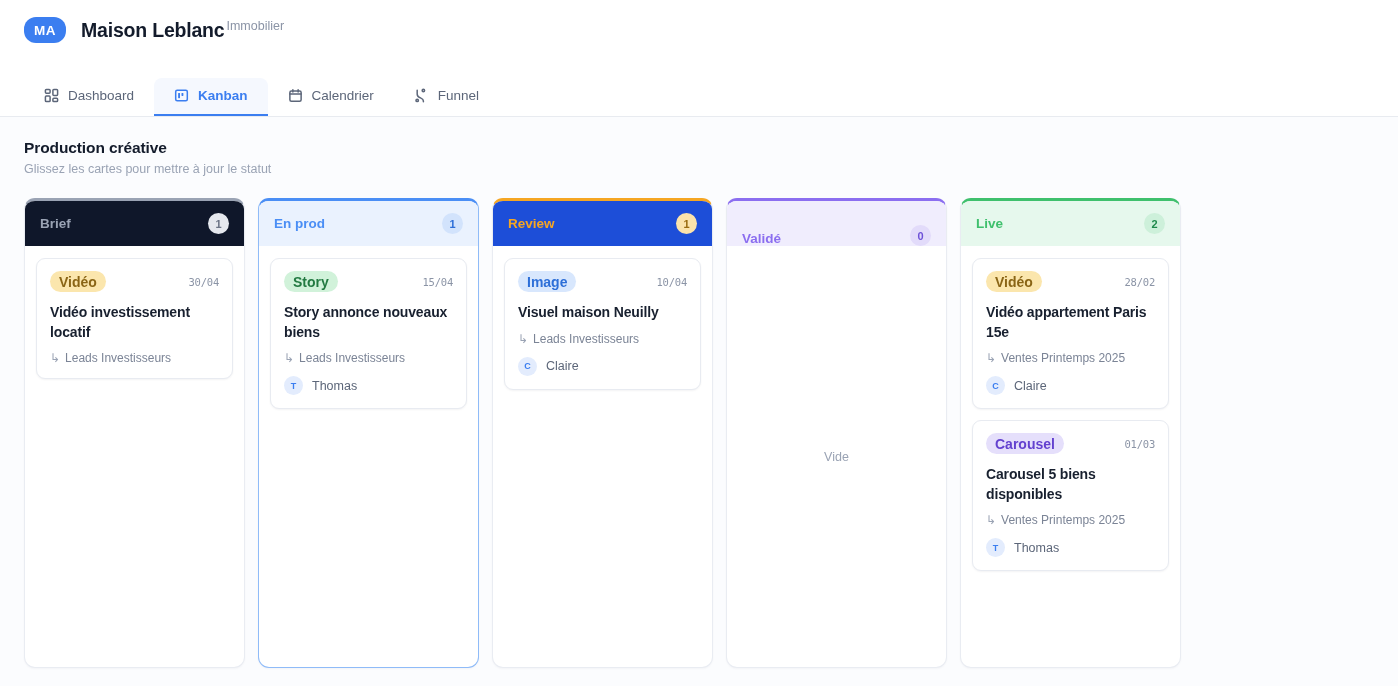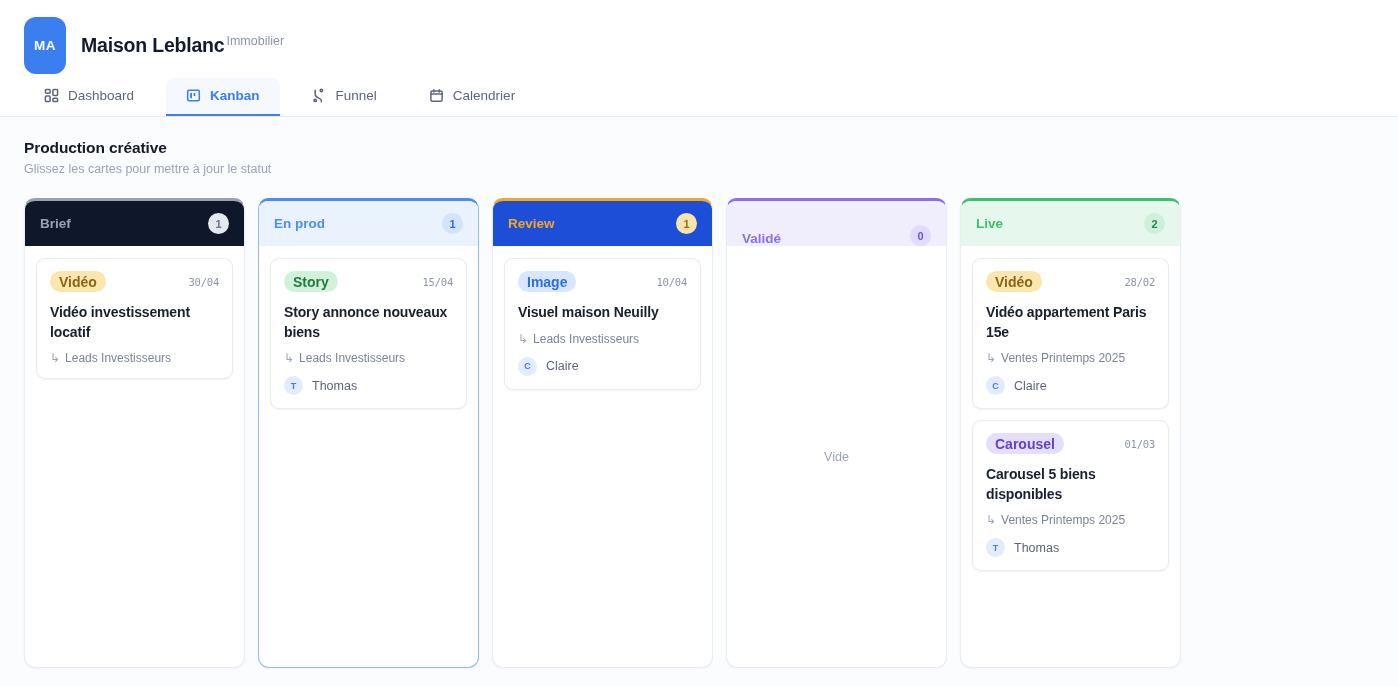--- a/index.html
+++ b/index.html
@@ -22,21 +22,21 @@
 
   .brand-row {
     display: flex;
     align-items: center;
     gap: 15px;
     padding: 17px 0 0 24px;
   }
 
   .avatar-square {
     width: 42px;
-    height: 57px;
+    height: 26px;
     border-radius: 12px;
     background: #3b7ef0;
     color: #ffffff;
     font-size: 13.5px;
     font-weight: bold;
     letter-spacing: .4px;
     display: flex;
     align-items: center;
     justify-content: center;
     flex: none;
@@ -56,21 +56,21 @@
     color: #8b94a6;
   }
 
   
   .tab-bar {
     position: absolute;
     left: 24px;
     bottom: 0;
     display: flex;
     align-items: flex-end;
-    gap: 12px;
+    gap: 0px;
   }
 
   .tab {
     display: flex;
     align-items: center;
     gap: 9px;
     padding: 10px 20px 11px 20px;
     font-size: 13.5px;
     color: #5c6679;
     cursor: pointer;
@@ -273,36 +273,36 @@
             <rect x="1.8" y="2.5" width="12.4" height="11" rx="1.6" stroke="currentColor" fill="none" stroke-width="1.6" stroke-linecap="round" stroke-linejoin="round"></rect>
             <rect x="4.4" y="5.2" width="2" height="5.6" rx=".5" fill="currentColor" stroke="none"></rect>
             <rect x="8" y="5.2" width="2" height="3.4" rx=".5" fill="currentColor" stroke="none"></rect>
           </svg>
         </span>
         <span>Kanban</span>
       </div>
       <div class="tab">
         <span class="tab-ico">
           <svg viewBox="0 0 16 16" width="15" height="15">
+            <rect x="2" y="3.2" width="12" height="11" rx="1.6" stroke="currentColor" fill="none" stroke-width="1.6" stroke-linecap="round" stroke-linejoin="round"></rect>
+            <path d="M2 6.4h12" stroke="currentColor" fill="none" stroke-width="1.6" stroke-linecap="round" stroke-linejoin="round"></path>
+            <path d="M5.2 1.8v2.4M10.8 1.8v2.4" stroke="currentColor" fill="none" stroke-width="1.6" stroke-linecap="round" stroke-linejoin="round"></path>
+          </svg>
+        </span>
+        <span>Calendrier</span>
+      </div>
+      <div class="tab">
+        <span class="tab-ico">
+          <svg viewBox="0 0 16 16" width="15" height="15">
             <path d="M3.4 2.4v4.3c0 2.6 2 3.4 4 4.1 1.6.6 2.6 1.4 2.6 3v.9" stroke="currentColor" fill="none" stroke-width="1.6" stroke-linecap="round" stroke-linejoin="round"></path>
             <circle cx="3.4" cy="13.2" r="1.3" stroke="currentColor" fill="none" stroke-width="1.6" stroke-linecap="round" stroke-linejoin="round"></circle>
             <circle cx="10" cy="2.6" r="1.3" stroke="currentColor" fill="none" stroke-width="1.6" stroke-linecap="round" stroke-linejoin="round"></circle>
           </svg>
         </span>
         <span>Funnel</span>
-      </div>
-      <div class="tab">
-        <span class="tab-ico">
-          <svg viewBox="0 0 16 16" width="15" height="15">
-            <rect x="2" y="3.2" width="12" height="11" rx="1.6" stroke="currentColor" fill="none" stroke-width="1.6" stroke-linecap="round" stroke-linejoin="round"></rect>
-            <path d="M2 6.4h12" stroke="currentColor" fill="none" stroke-width="1.6" stroke-linecap="round" stroke-linejoin="round"></path>
-            <path d="M5.2 1.8v2.4M10.8 1.8v2.4" stroke="currentColor" fill="none" stroke-width="1.6" stroke-linecap="round" stroke-linejoin="round"></path>
-          </svg>
-        </span>
-        <span>Calendrier</span>
       </div>
     </div>
 </div>
 
 <div class="board-area">
   <div class="board-title">Production créative</div>
   <div class="board-sub">Glissez les cartes pour mettre à jour le statut</div>
   <div class="columns">
       <div class="column" style="border-top-color: rgb(154, 163, 180);">
         <div class="col-head" style="background: #0f172a;">

